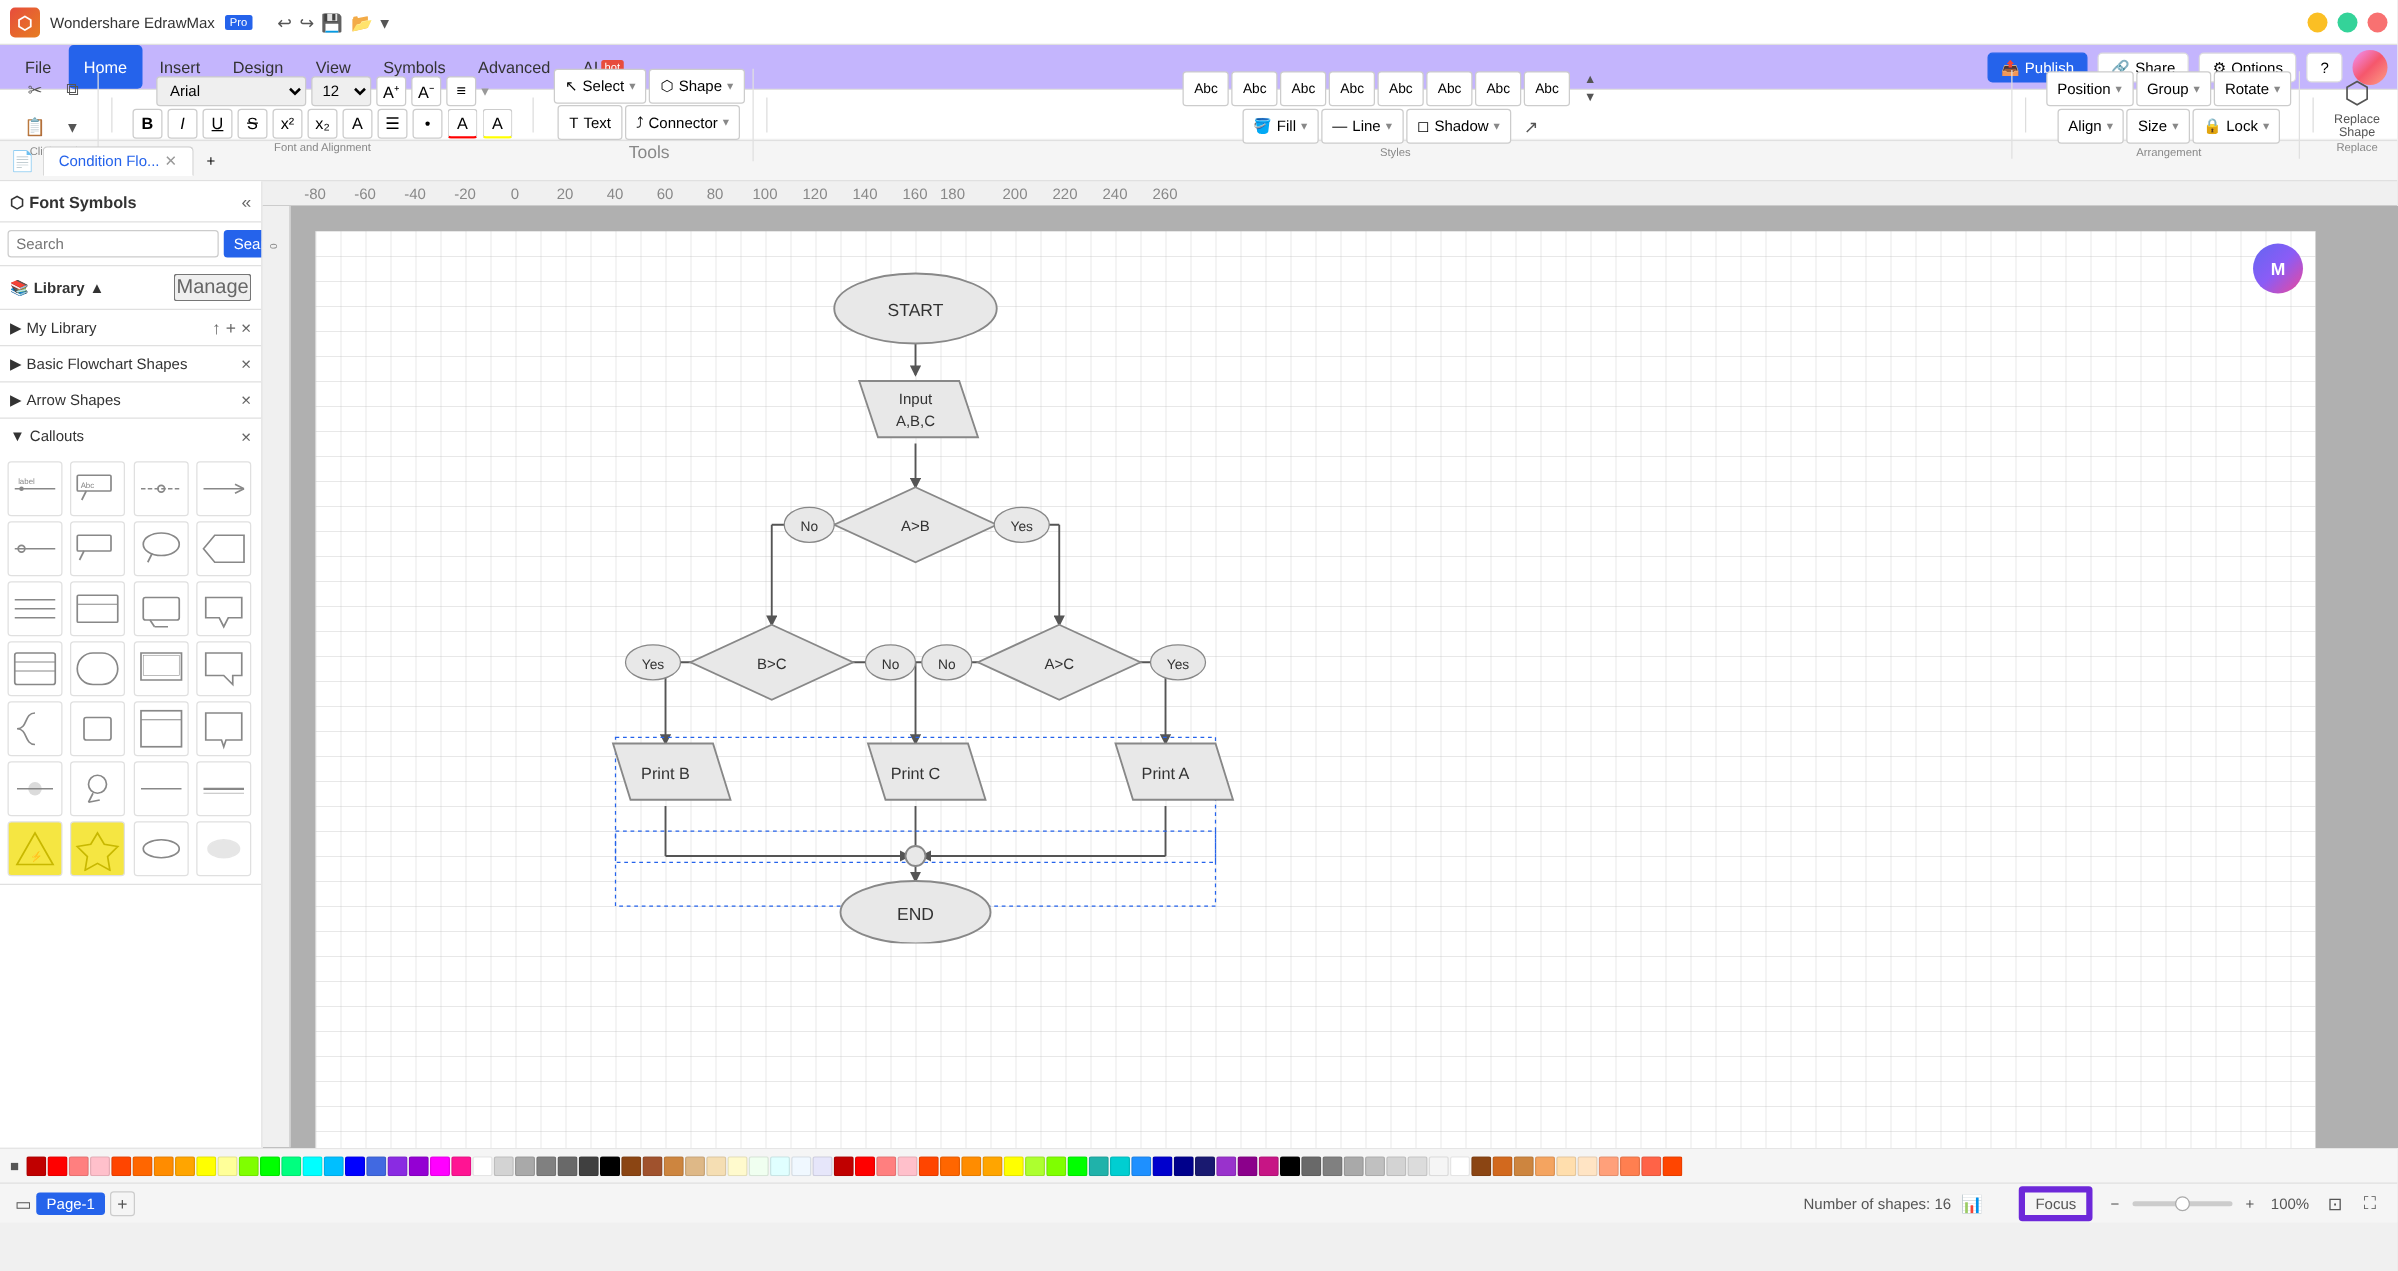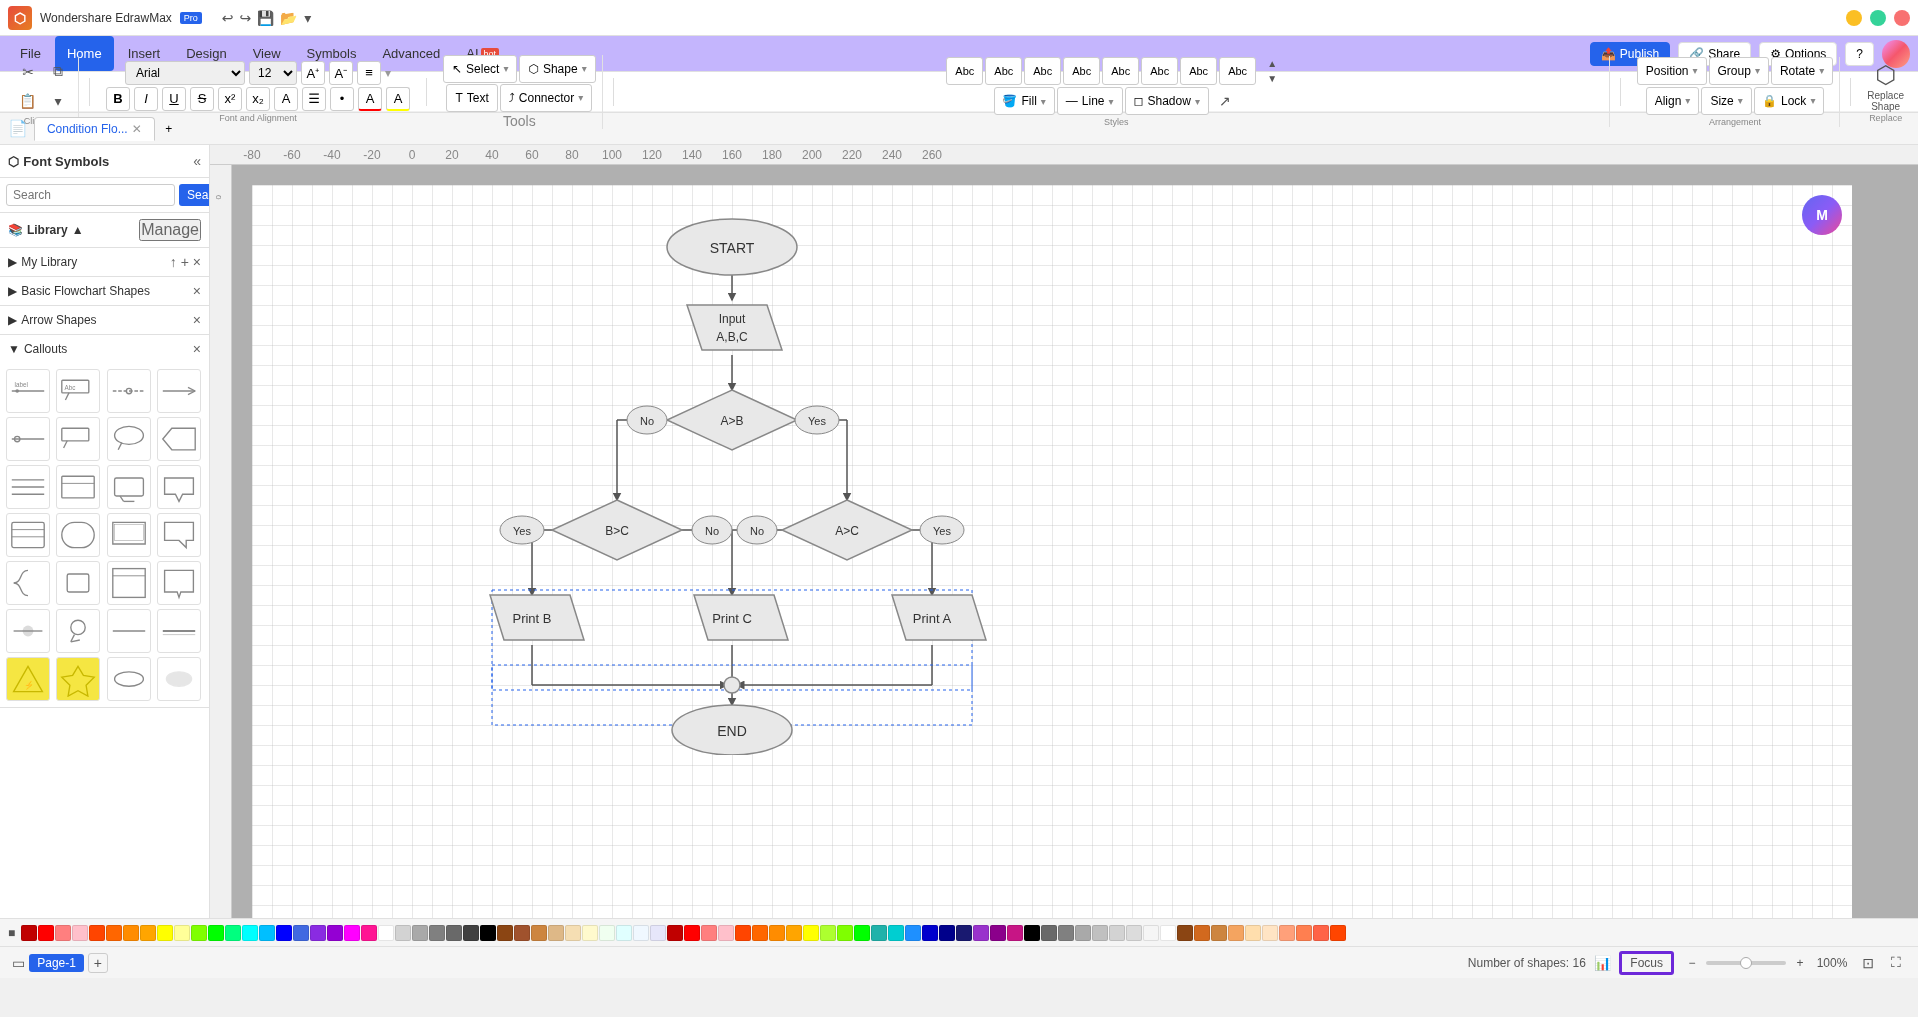--- a/index.html
+++ b/index.html
@@ -828,21 +828,21 @@
           <span style="min-width:40px;text-align:center;">-20</span>
           <span style="min-width:40px;text-align:center;">0</span>
           <span style="min-width:40px;text-align:center;">20</span>
           <span style="min-width:40px;text-align:center;">40</span>
           <span style="min-width:40px;text-align:center;">60</span>
           <span style="min-width:40px;text-align:center;">80</span>
           <span style="min-width:40px;text-align:center;">100</span>
           <span style="min-width:40px;text-align:center;">120</span>
           <span style="min-width:40px;text-align:center;">140</span>
           <span style="min-width:40px;text-align:center;">160</span>
-          <span style="min-width:40px;text-align:center;">180</span>
+          <span style="min-width:40px;text-align:left;">180</span>
           <span style="min-width:40px;text-align:center;">200</span>
           <span style="min-width:40px;text-align:center;">220</span>
           <span style="min-width:40px;text-align:center;">240</span>
           <span style="min-width:40px;text-align:center;">260</span>
         </div>
       </div>
     </div>
 
     <div id="canvas-container">
 
@@ -1042,21 +1042,21 @@
 
 <div id="statusbar">
   <div style="display:flex;align-items:center;gap:4px;">
     <span style="cursor:pointer;font-size:14px;">▭</span>
     <div class="page-tab active">Page-1</div>
     <span style="cursor:pointer;width:20px;height:20px;display:flex;align-items:center;justify-content:center;border-radius:3px;border:1px solid #ccc;font-size:14px;">+</span>
   </div>
   <div class="statusbar-right">
     <span>Number of shapes: 16</span>
     <span style="cursor:pointer;font-size:14px;">📊</span>
-    <span style="cursor:pointer;padding:2px 8px;border:3px solid #6d28d9;border-radius:3px;font-size:12px;">Focus</span>
+    <span style="cursor:pointer;padding:2px 8px;border:5px solid #6d28d9;border-radius:3px;font-size:12px;margin-left:21px;">Focus</span>
     <div style="display:flex;align-items:center;gap:4px;">
       <span class="zoom-btn">−</span>
       <span style="width:80px;height:4px;background:#ccc;border-radius:2px;cursor:pointer;position:relative;">
         <span style="position:absolute;left:50%;top:-4px;width:12px;height:12px;background:white;border:1px solid #aaa;border-radius:50%;transform:translateX(-50%);"></span>
       </span>
       <span class="zoom-btn">+</span>
       <span style="min-width:36px;text-align:center;">100%</span>
     </div>
     <span class="zoom-btn" style="font-size:14px;">⊡</span>
     <span class="zoom-btn" style="font-size:14px;">⛶</span>

